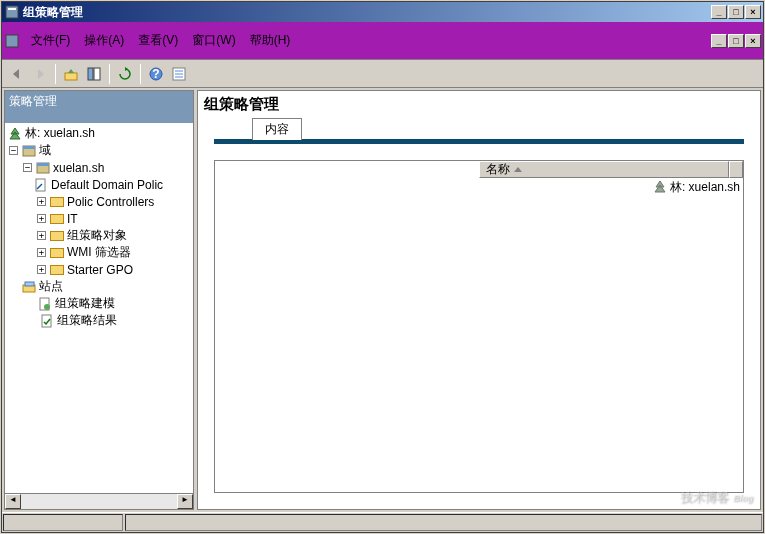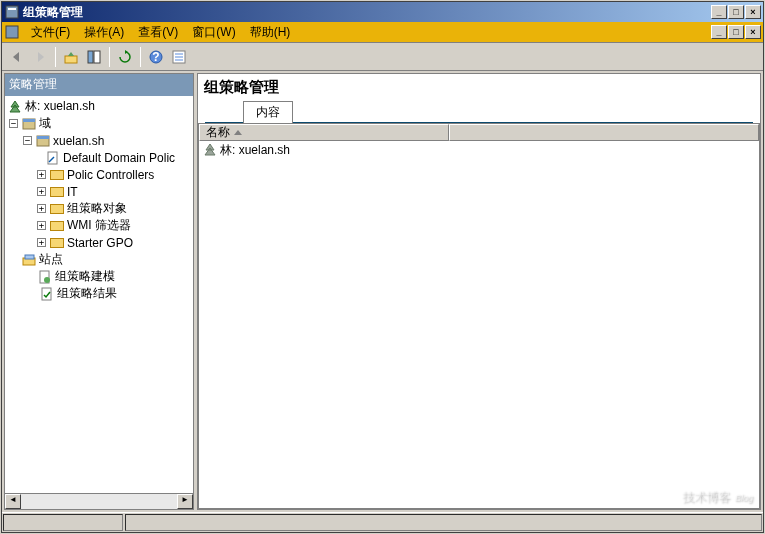--- a/index.html
+++ b/index.html
@@ -7,67 +7,67 @@
 .window { border: 1px solid #404040; width: 763px; height: 532px; margin: 1px; display: flex; flex-direction: column; background: #d4d0c8; }
 
 
 .titlebar { background: linear-gradient(to right, #0a246a, #a6caf0); height: 20px; display: flex; align-items: center; padding: 0 2px; color: white; }
 .titlebar-icon { width: 16px; height: 16px; margin-right: 3px; }
 .titlebar-text { flex: 1; font-weight: bold; }
 .titlebar-btns { display: flex; gap: 1px; }
 .titlebar-btn { width: 16px; height: 14px; background: #d4d0c8; border: 1px solid; border-color: #fff #404040 #404040 #fff; display: flex; align-items: center; justify-content: center; font-family: Arial; font-size: 9px; font-weight: bold; color: #000; cursor: pointer; }
 
 
-.menubar { height: 21px; display: flex; align-items: center; background: #eab308; border-bottom: 1px solid #808080; padding: 0 2px; }
+.menubar { height: 38px; display: flex; align-items: center; background: #a21caf; border-bottom: 1px solid #808080; padding: 0 2px; }
 .menubar-icon { width: 16px; height: 16px; margin-right: 4px; }
 .menu-item { padding: 2px 7px; cursor: pointer; }
 .mdi-btns { margin-left: auto; display: flex; gap: 1px; }
 
 
 .toolbar { height: 28px; display: flex; align-items: center; background: #d4d0c8; padding: 2px 4px; border-bottom: 1px solid #808080; gap: 1px; }
 .toolbar-btn { width: 22px; height: 22px; border: 1px solid transparent; display: flex; align-items: center; justify-content: center; cursor: pointer; }
 .toolbar-sep { width: 1px; height: 20px; background: #808080; margin: 0 3px; border-right: 1px solid #fff; }
 
 
 .main { flex: 1; display: flex; padding: 2px; gap: 3px; overflow: hidden; }
 
 
 .left-panel { width: 190px; display: flex; flex-direction: column; border: 1px solid #808080; background: #fff; }
-.left-header { background: #7b98b6; color: #fff; padding: 2px 4px; height: 22px; }
+.left-header { background: #7b98b6; color: #fff; padding: 2px 4px; height: 32px; }
 .tree { flex: 1; overflow: auto; background: #fff; padding: 2px 0; }
 .tree-node { display: flex; align-items: center; height: 17px; white-space: nowrap; cursor: pointer; }
 .expander { width: 9px; height: 9px; border: 1px solid #808080; margin-right: 3px; display: inline-flex; align-items: center; justify-content: center; font-size: 9px; line-height: 7px; background: #fff; color: #000; font-family: monospace; }
 .exp-spacer { width: 12px; display: inline-block; }
 .tree-icon { width: 16px; height: 14px; margin-right: 2px; display: inline-flex; align-items: center; justify-content: center; }
 .left-scroll { height: 16px; background: #d4d0c8; border-top: 1px solid #808080; display: flex; }
 .scroll-btn { width: 16px; height: 15px; background: #d4d0c8; border: 1px solid; border-color: #fff #404040 #404040 #fff; text-align: center; font-size: 8px; }
 .scroll-track { flex: 1; background: #e8e8e8; }
 
 
 .right-panel { flex: 1; border: 1px solid #808080; background: #fff; display: flex; flex-direction: column; }
 .right-title { font-size: 15px; font-weight: bold; padding: 4px 6px; }
-.tabs { display: flex; border-bottom: 1px solid #0c4a6e; margin: 0 7px; padding-left: 38px; }
+.tabs { display: flex; border-bottom: 5px solid #0c4a6e; margin: 0 16px; padding-left: 38px; }
 .tab { padding: 2px 12px; border: 1px solid #808080; border-bottom: none; background: #fff; margin-bottom: -1px; }
-.list-area { flex: 1; margin: 0; border: 1px solid #808080; background: #fff; display: flex; flex-direction: column; }
+.list-area { flex: 1; margin: 16px; border: 1px solid #808080; background: #fff; display: flex; flex-direction: column; align-items: flex-end; }
 .list-header { display: flex; background: #d4d0c8; height: 17px; }
 .list-col { border: 1px solid; border-color: #fff #808080 #808080 #fff; padding: 1px 6px; display: flex; align-items: center; gap: 4px; }
 .list-col:first-child { width: 250px; }
 .list-body { flex: 1; background: #fff; }
 .list-row { display: flex; align-items: center; height: 18px; padding: 0 3px; }
 .sort-tri { width: 0; height: 0; border-left: 4px solid transparent; border-right: 4px solid transparent; border-bottom: 5px solid #808080; }
 
 
 .statusbar { height: 20px; border-top: 1px solid #fff; background: #d4d0c8; display: flex; padding: 1px; gap: 2px; }
 .status-cell { border: 1px inset #808080; flex: 0 0 120px; }
 .status-cell:last-child { flex: 1; }
 
 
 .watermark { position: absolute; right: 12px; bottom: 28px; color: rgba(255,255,255,0.32); font-family: Arial, sans-serif; text-align: right; text-shadow: 1px 1px 2px rgba(0,0,0,0.3); pointer-events: none; }
 .watermark .line1 { font-size: 24px; font-weight: bold; font-style: italic; }
-.watermark .line2 { font-size: 16px; font-weight: normal; }
+.watermark .line2 { font-size: 16px; font-weight: bold; }
 .watermark .sub { font-size: 9px; font-style: italic; }
 
 
 .ic-folder { background: #f7d774; border: 1px solid #b8860b; width: 14px; height: 10px; }
 .ic-ou { background: #f7d774; border: 1px solid #b8860b; width: 14px; height: 10px; position: relative; }
 </style>
 </head>
 <body>
 
 <div class="window">
@@ -179,21 +179,21 @@
         <div class="tree-node" style="padding-left:18px">
           <span class="expander">−</span>
           <span class="tree-icon">
               <svg width="14" height="12">
                 <rect x="1" y="1" width="12" height="10" fill="#d6c58a" stroke="#8a7a4a"></rect>
                 <rect x="1" y="1" width="12" height="3" fill="#6a9ad6"></rect>
               </svg>
             </span>
           <span>xuelan.sh</span>
         </div>
-        <div class="tree-node" style="padding-left:40px">
+        <div class="tree-node" style="padding-left:28px">
           <span class="tree-icon">
               <svg width="14" height="14">
                 <rect x="2" y="1" width="9" height="12" fill="#fff" stroke="#808080"></rect>
                 <path d="M3 11 L8 6" stroke="#0a5aaa" stroke-width="1.5"></path>
               </svg>
             </span>
           <span>Default Domain Polic</span>
         </div>
         <div class="tree-node" style="padding-left:32px">
           <span class="expander">+</span>

